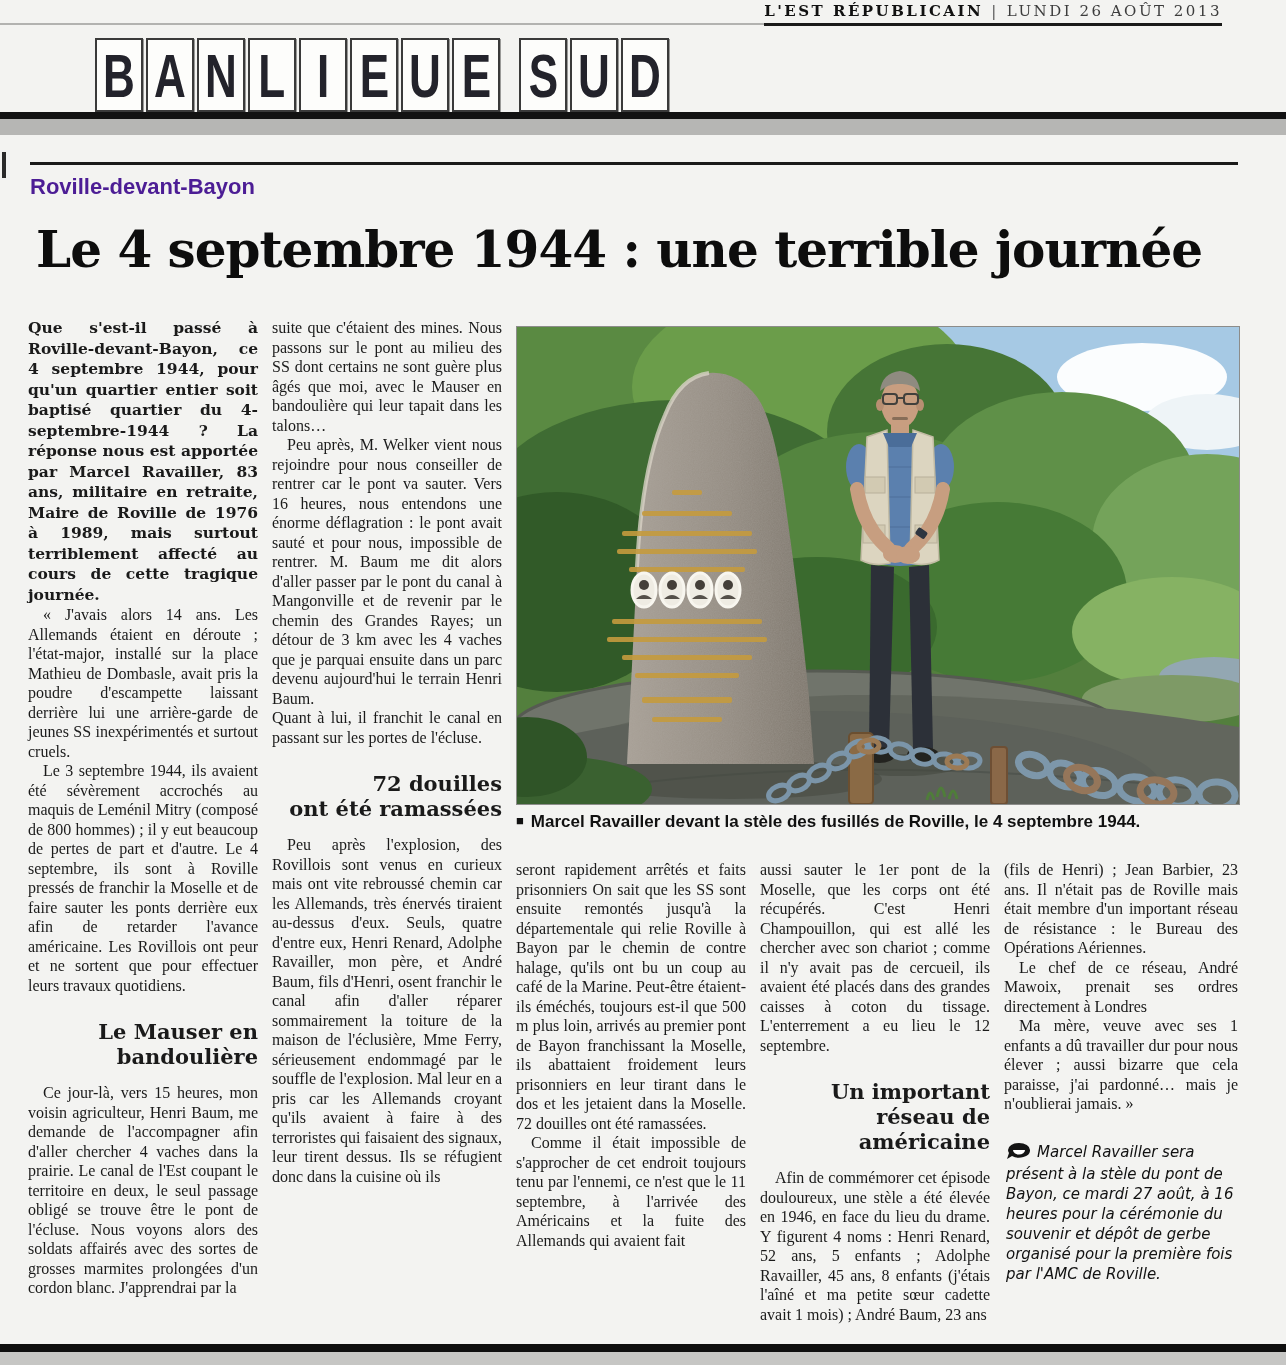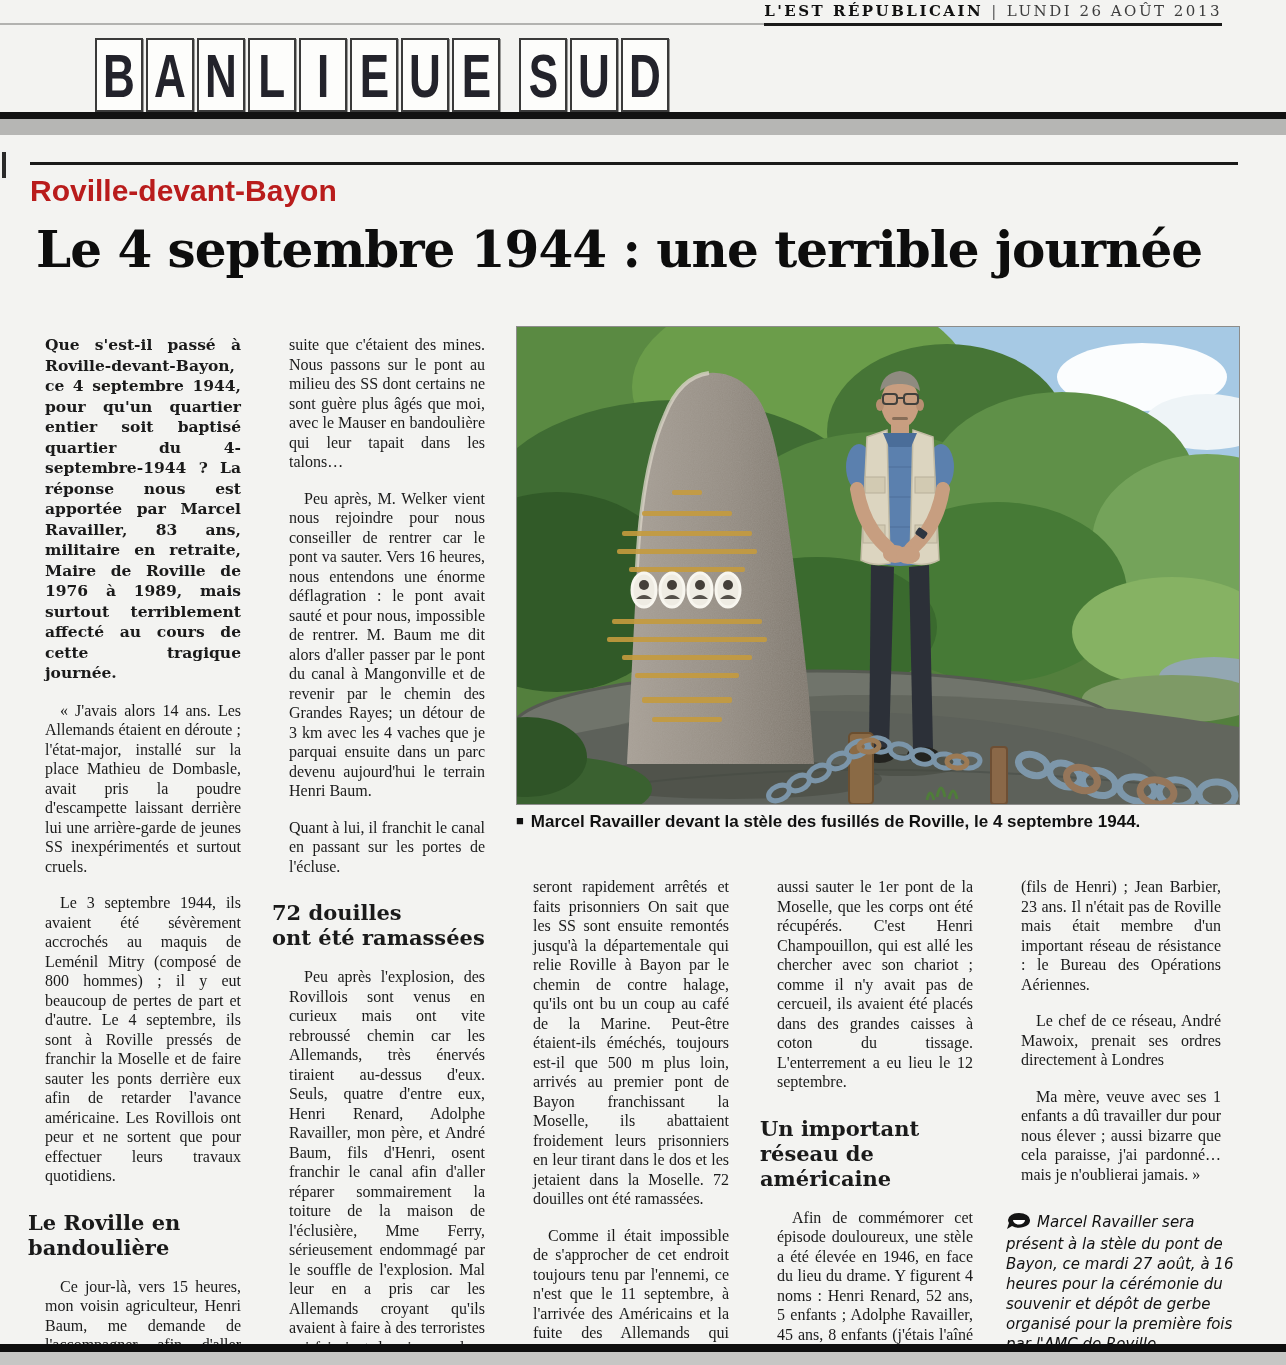--- a/index.html
+++ b/index.html
@@ -22,34 +22,34 @@
         display:flex;align-items:center;justify-content:center;box-shadow:1px 1px 0 #9a9a98;}
   .tile span{font-family:"Liberation Sans",sans-serif;font-weight:bold;font-size:58px;
              color:#23232b;transform:scale(0.76,1.04);}
   .word-gap{width:16px;}
   .bar-black{position:absolute;top:112px;left:0;width:1286px;height:7px;background:#121212;}
   .bar-gray{position:absolute;top:119px;left:0;width:1286px;height:16px;background:#b6b6b4;}
 
   
   .article-rule{position:absolute;top:162px;left:30px;width:1208px;height:3px;background:#1a1a1a;}
   .kicker{position:absolute;top:174px;left:30px;font-family:"Liberation Sans",sans-serif;
-          font-weight:bold;font-size:30px;color:#b91c1c;}
+          font-weight:bold;font-size:22px;color:#4c1d95;}
   .headline{position:absolute;top:212px;left:28px;width:1212px;font-family:"DejaVu Serif",serif;
             font-weight:bold;font-size:50px;letter-spacing:-1px;color:#0d0d0d;white-space:nowrap;}
 
   
   .col{position:absolute;top:318px;width:230px;text-align:justify;font-size:16px;line-height:19.5px;}
   .col1{left:28px;} .col2{left:272px;}
   .col3,.col4,.col5{top:860px;}
   .col3{left:516px;} .col4{left:760px;} .col5{left:1004px;width:234px;}
-  .body-p{margin:17px;}
+  .body-p{margin:0;}
   .indent{text-indent:15px;}
   .lead{font-family:"DejaVu Serif",serif;font-weight:bold;font-size:15.5px;line-height:20.5px;}
   .subhead{font-family:"DejaVu Serif",serif;font-weight:bold;font-size:21px;line-height:25px;
-           margin:24px 0 14px;white-space:pre-line;text-align:left;}
+           margin:24px 0 14px;white-space:pre-line;text-align:right;}
 
   
   .photo-wrap{position:absolute;left:516px;top:326px;width:722px;height:477px;
               border:1px solid #8c8c8a;background:#cfd8c8;}
   .caption{position:absolute;left:516px;top:812px;width:722px;font-family:"Liberation Sans",sans-serif;
            font-weight:bold;font-size:17px;color:#111;}
   .caption .sq{font-size:13px;margin-right:7px;position:relative;top:-2px;}
 
   
   .note{margin-top:28px;font-family:"DejaVu Sans",sans-serif;font-style:italic;
@@ -112,21 +112,21 @@
   <div class="bar-gray"></div>
 
   <div class="article-rule"></div>
   <div class="kicker">Roville-devant-Bayon</div>
   <h1 class="headline" style="margin:8px;">Le 4 septembre 1944 : une terrible journée</h1>
 
   <div class="col col1">
     <p class="body-p lead">Que s'est-il passé à Roville-devant-Bayon, ce 4 septembre 1944, pour qu'un quartier entier soit baptisé quartier du 4-septembre-1944 ? La réponse nous est apportée par Marcel Ravailler, 83 ans, militaire en retraite, Maire de Roville de 1976 à 1989, mais surtout terriblement affecté au cours de cette tragique journée.</p>
     <p class="body-p indent">« J'avais alors 14 ans. Les Allemands étaient en déroute ; l'état-major, installé sur la place Mathieu de Dombasle, avait pris la poudre d'escampette laissant derrière lui une arrière-garde de jeunes SS inexpérimentés et surtout cruels.</p>
     <p class="body-p indent">Le 3 septembre 1944, ils avaient été sévèrement accrochés au maquis de Leménil Mitry (composé de 800 hommes) ; il y eut beaucoup de pertes de part et d'autre. Le 4 septembre, ils sont à Roville pressés de franchir la Moselle et de faire sauter les ponts derrière eux afin de retarder l'avance américaine. Les Rovillois ont peur et ne sortent que pour effectuer leurs travaux quotidiens.</p>
-    <h3 class="subhead">Le Roville en
+    <h3 class="subhead">Le Mauser en
 bandoulière</h3>
     <p class="body-p indent">Ce jour-là, vers 15 heures, mon voisin agriculteur, Henri Baum, me demande de l'accompagner afin d'aller chercher 4 vaches dans la prairie. Le canal de l'Est coupant le territoire en deux, le seul passage obligé se trouve être le pont de l'écluse. Nous voyons alors des soldats affairés avec des sortes de grosses marmites prolongées d'un cordon blanc. J'apprendrai par la</p>
   </div>
 
   <div class="col col2">
     <p class="body-p">suite que c'étaient des mines. Nous passons sur le pont au milieu des SS dont certains ne sont guère plus âgés que moi, avec le Mauser en bandoulière qui leur tapait dans les talons…</p>
     <p class="body-p indent">Peu après, M. Welker vient nous rejoindre pour nous conseiller de rentrer car le pont va sauter. Vers 16 heures, nous entendons une énorme déflagration : le pont avait sauté et pour nous, impossible de rentrer. M. Baum me dit alors d'aller passer par le pont du canal à Mangonville et de revenir par le chemin des Grandes Rayes; un détour de 3 km avec les 4 vaches que je parquai ensuite dans un parc devenu aujourd'hui le terrain Henri Baum.</p>
     <p class="body-p">Quant à lui, il franchit le canal en passant sur les portes de l'écluse.</p>
     <h3 class="subhead">72 douilles
 ont été ramassées</h3>

